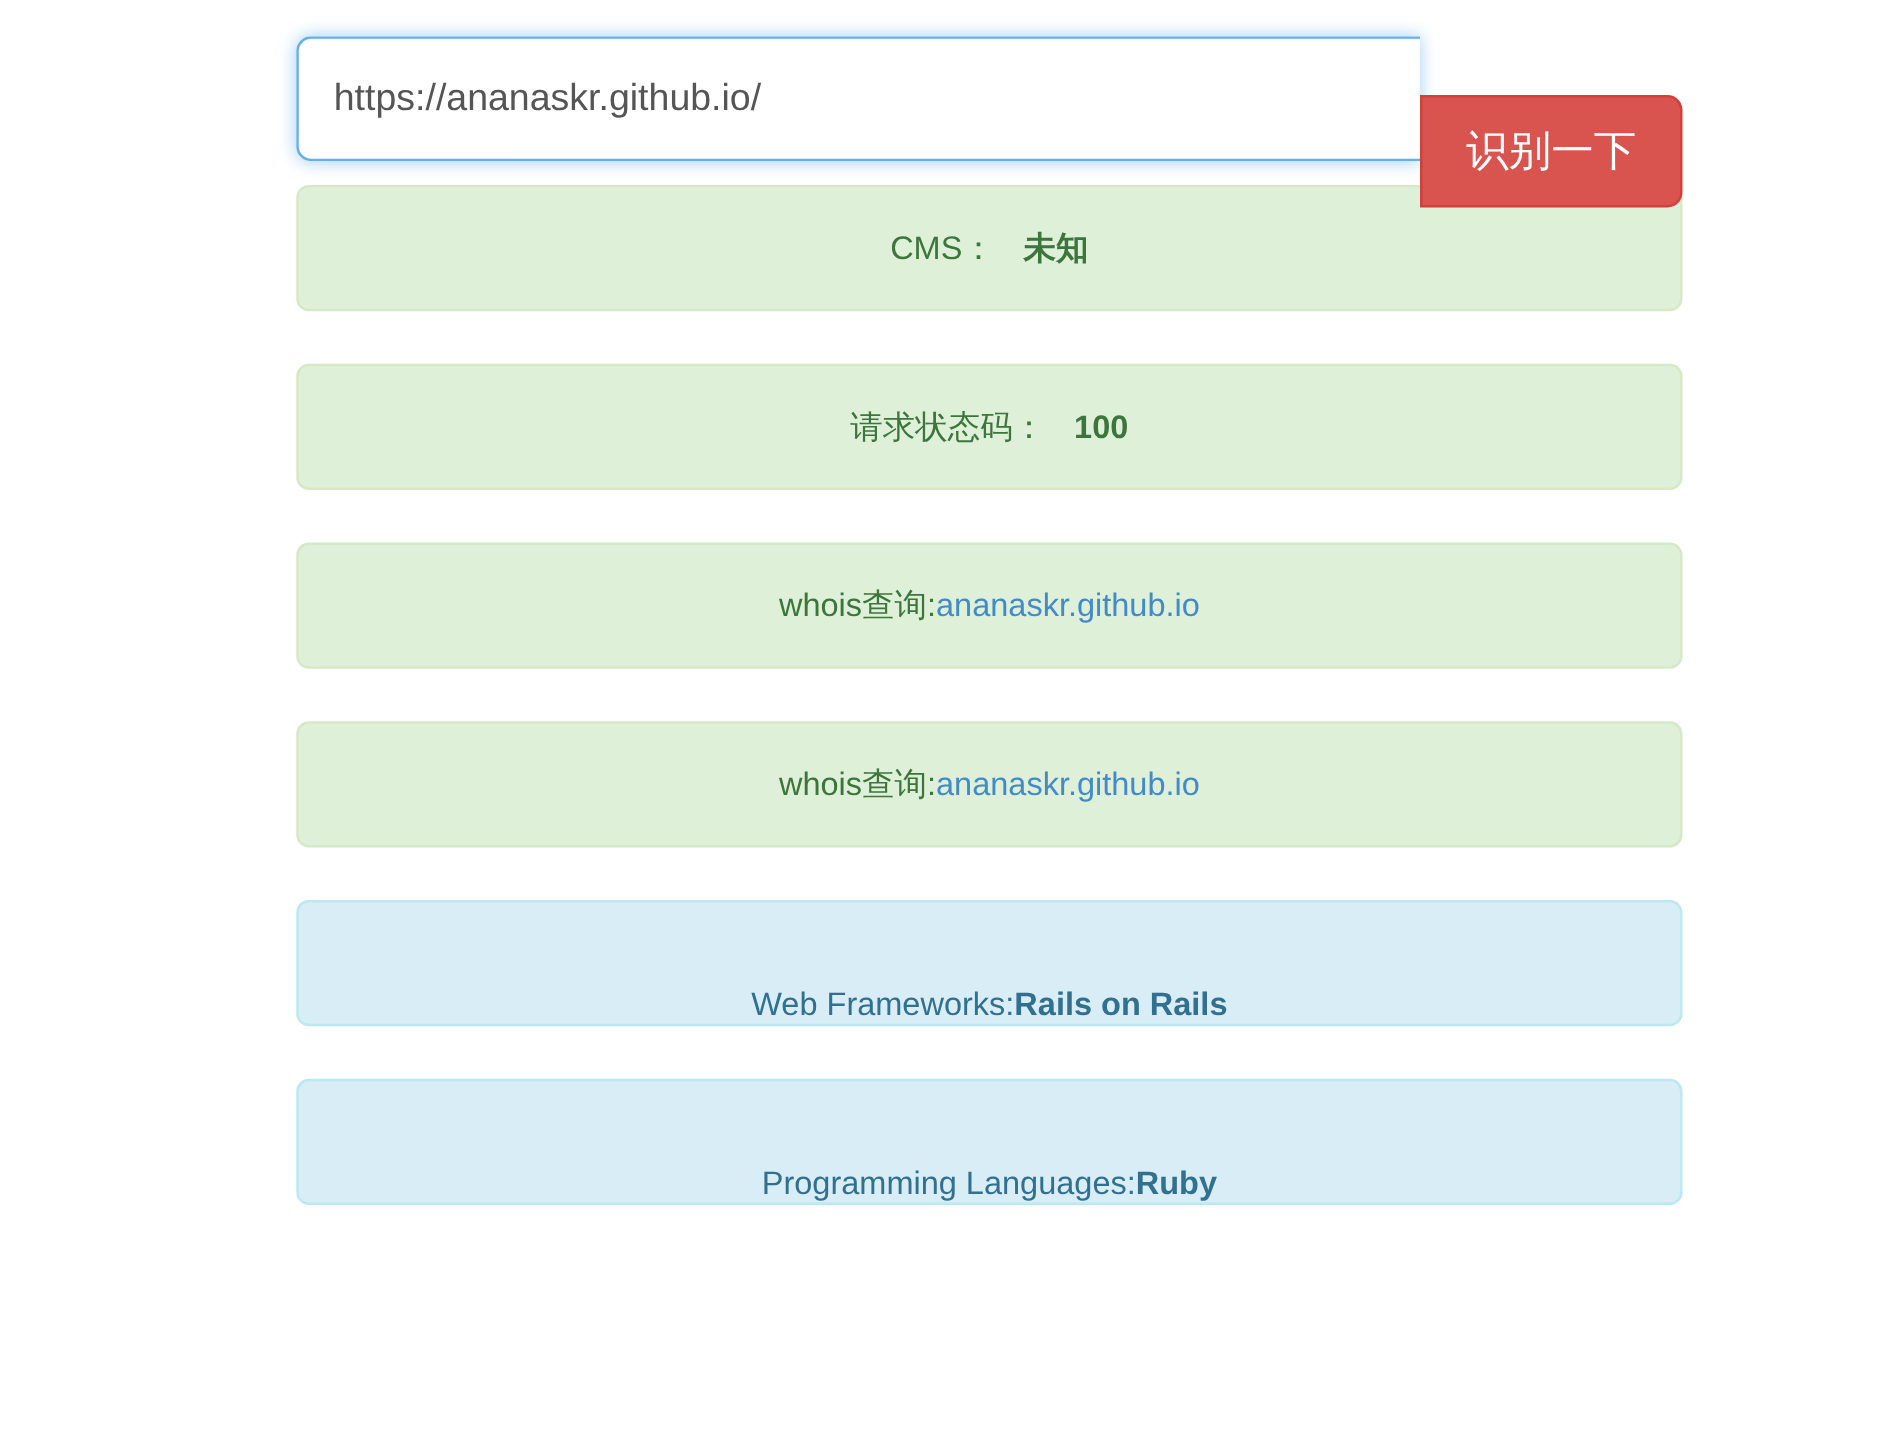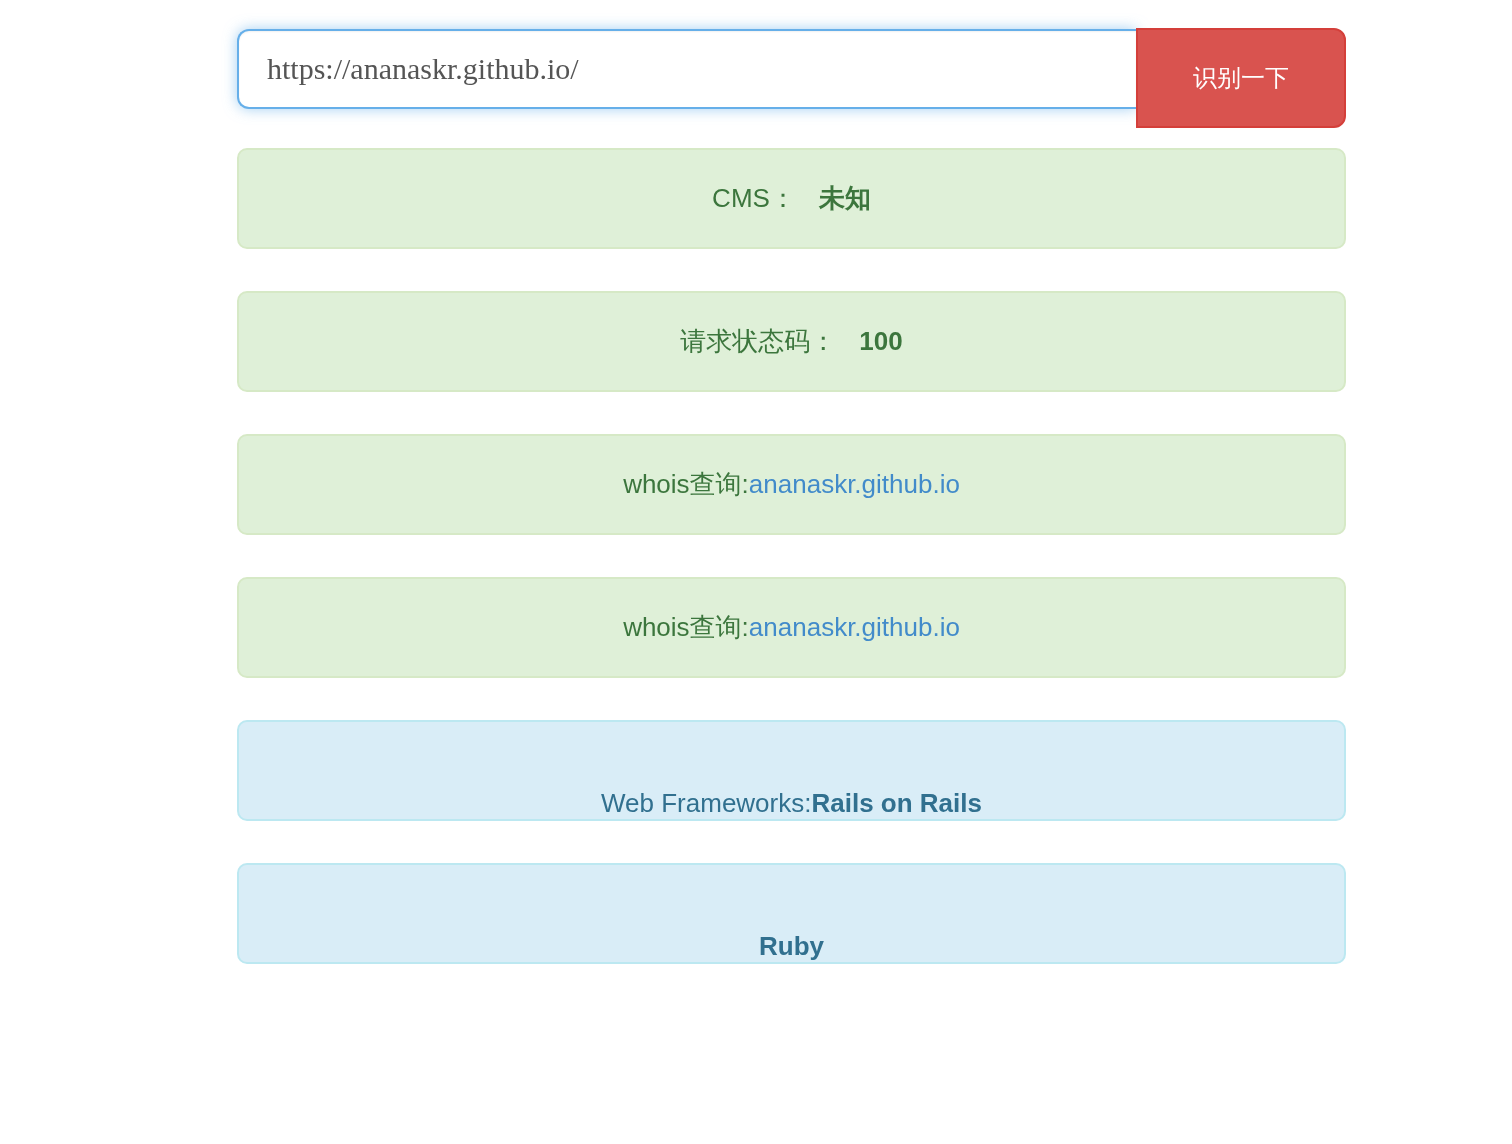--- a/index.html
+++ b/index.html
@@ -16,43 +16,44 @@
   }
   
   .input-group {
     display: flex;
     height: 90px;
     margin-bottom: 30px;
   }
   .url-input {
     flex: 1;
     min-width: 0;
-    height: 80px;
+    height: 100px;
     margin-top: 1px;
     border: 2px solid #66afe9;
     border-right: none;
     border-radius: 12px 0 0 12px;
     padding: 0 28px;
     font-size: 30px;
     color: #555555;
-    font-family: Liberation Serif, serif;
+    font-family: Liberation Sans, sans-serif;
     outline: none;
     box-shadow: 0 0 14px rgba(102,175,233,0.6), inset 0 1px 2px rgba(0,0,0,0.06);
   }
   .detect-btn {
     width: 210px;
-    height: 100px;
+    height: 90px;
     background: #d9534f;
     border: 2px solid #d43f3a;
     border-radius: 0 12px 12px 0;
     color: #ffffff;
-    font-size: 24px;
+    font-size: 34px;
     font-family: "Liberation Sans", sans-serif;
     cursor: pointer;
     flex: 0 0 auto;
+    margin-top: 48px;
   }
   
   .alert {
     height: 101px;
     border-radius: 10px;
     margin-bottom: 42px;
     display: flex;
     align-items: center;
     justify-content: center;
     font-size: 26px;
@@ -102,16 +103,16 @@
 
   <div class="alert alert-success">
     <span>whois查询:</span><a href="#">ananaskr.github.io</a>
   </div>
 
   <div class="alert alert-info">
     <span>Web Frameworks:</span><b>Rails on Rails</b>
   </div>
 
   <div class="alert alert-info">
-    <b>Ruby</b>
+    <span>Programming Languages:</span><b>Ruby</b>
   </div>
 
 </div>
 
 </body></html>

